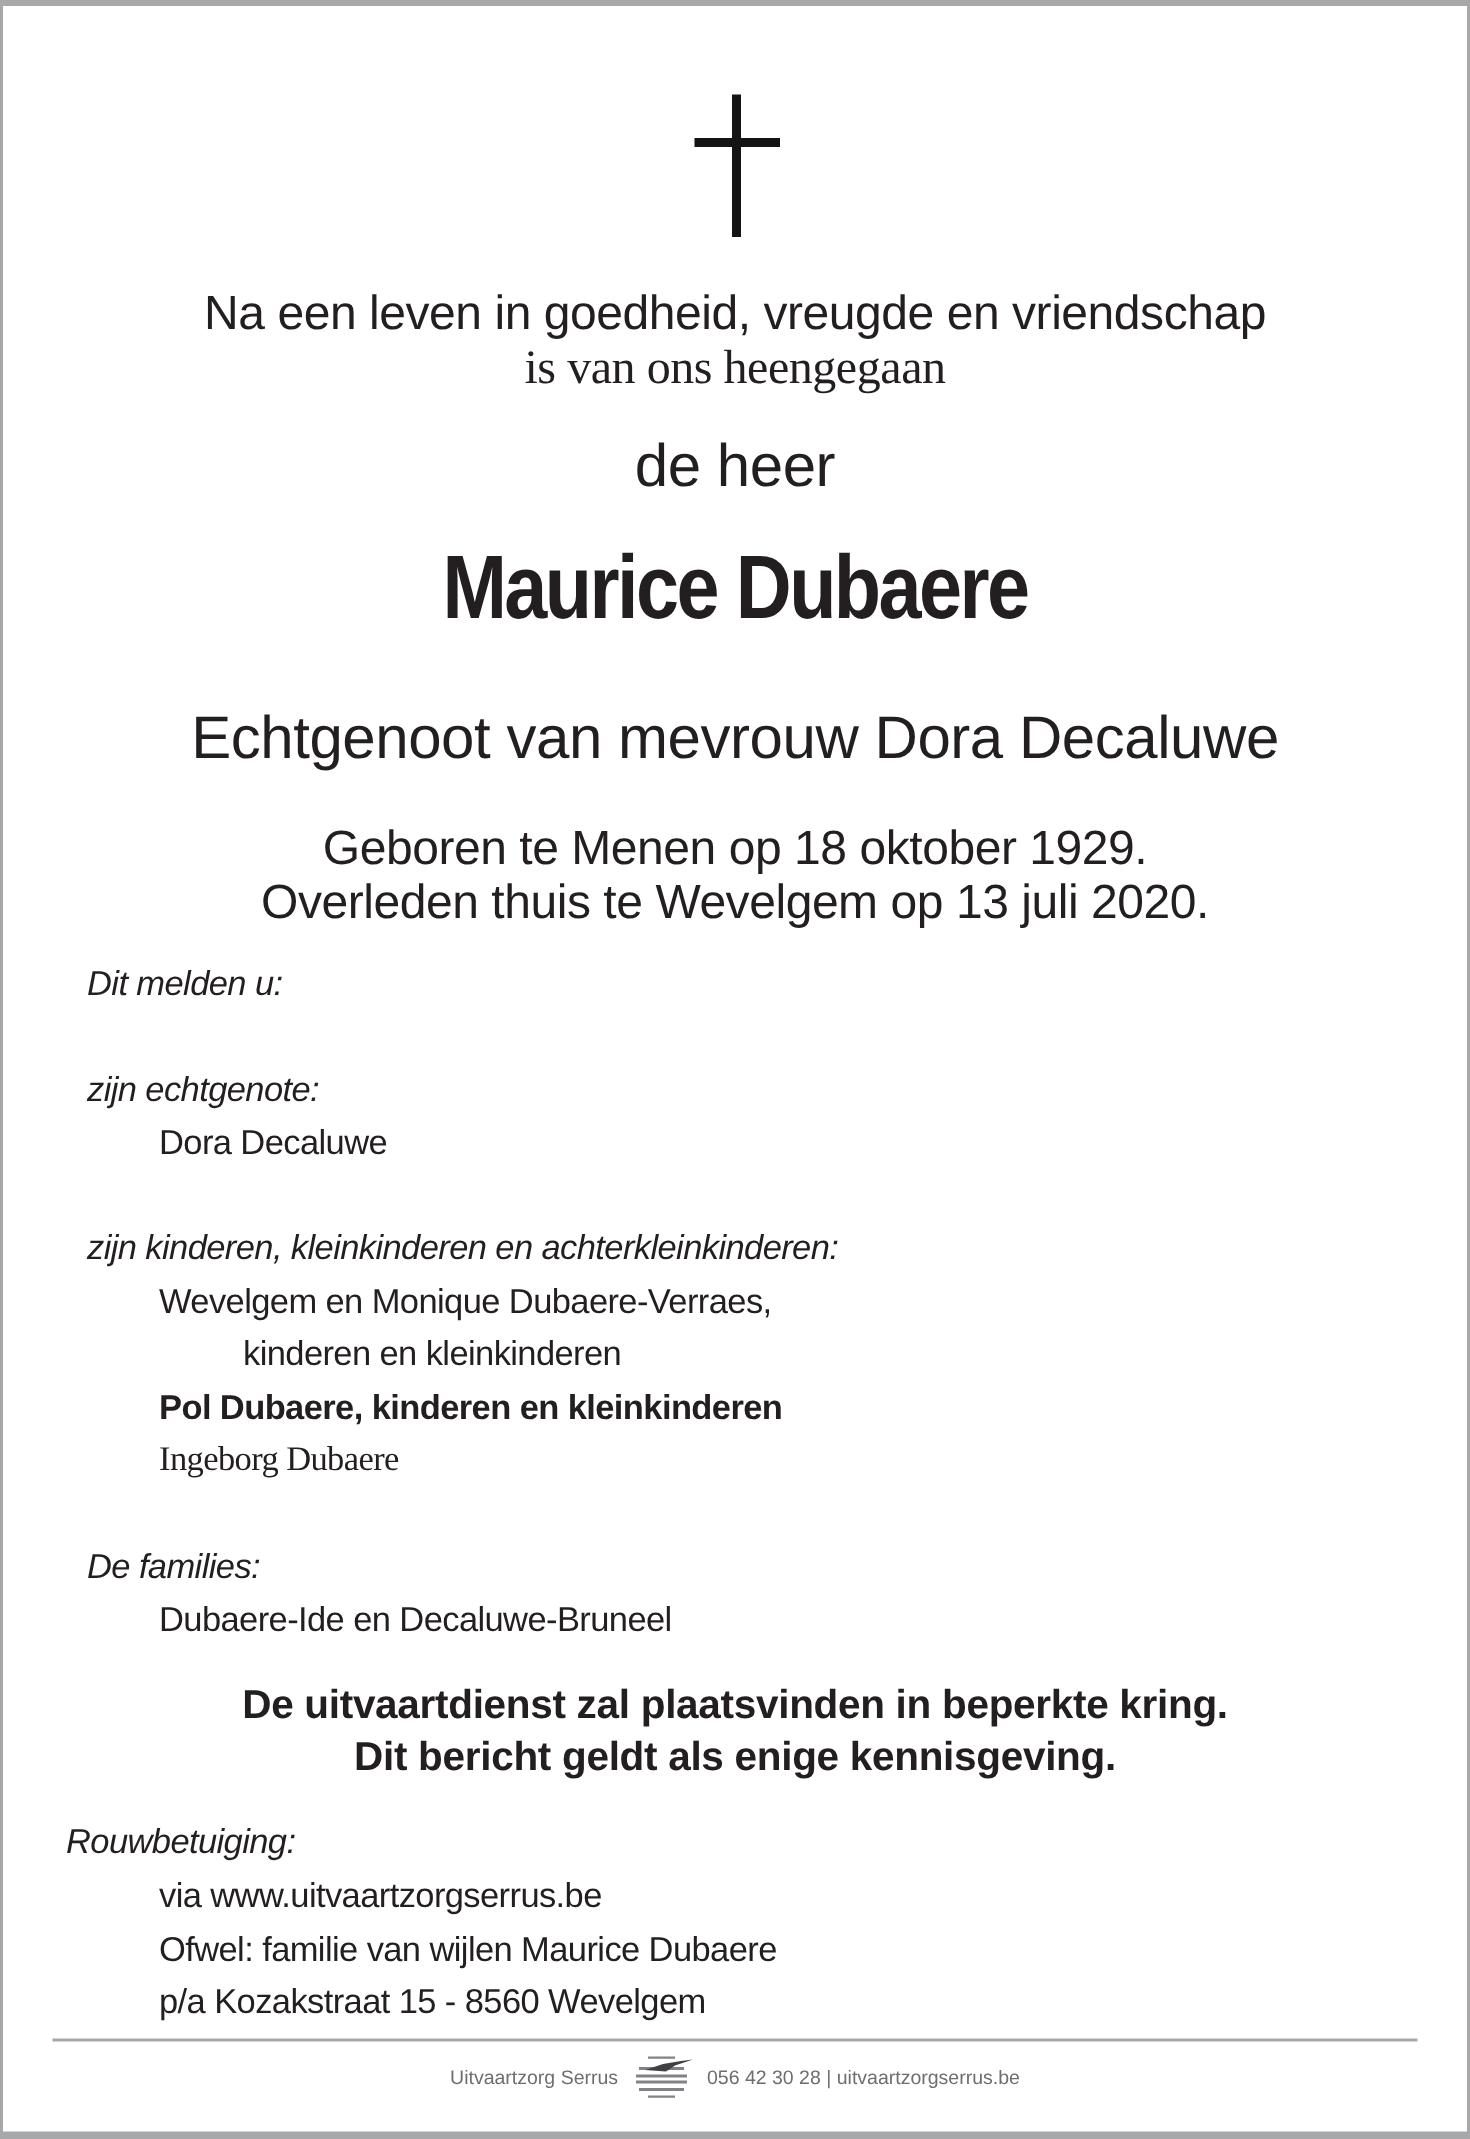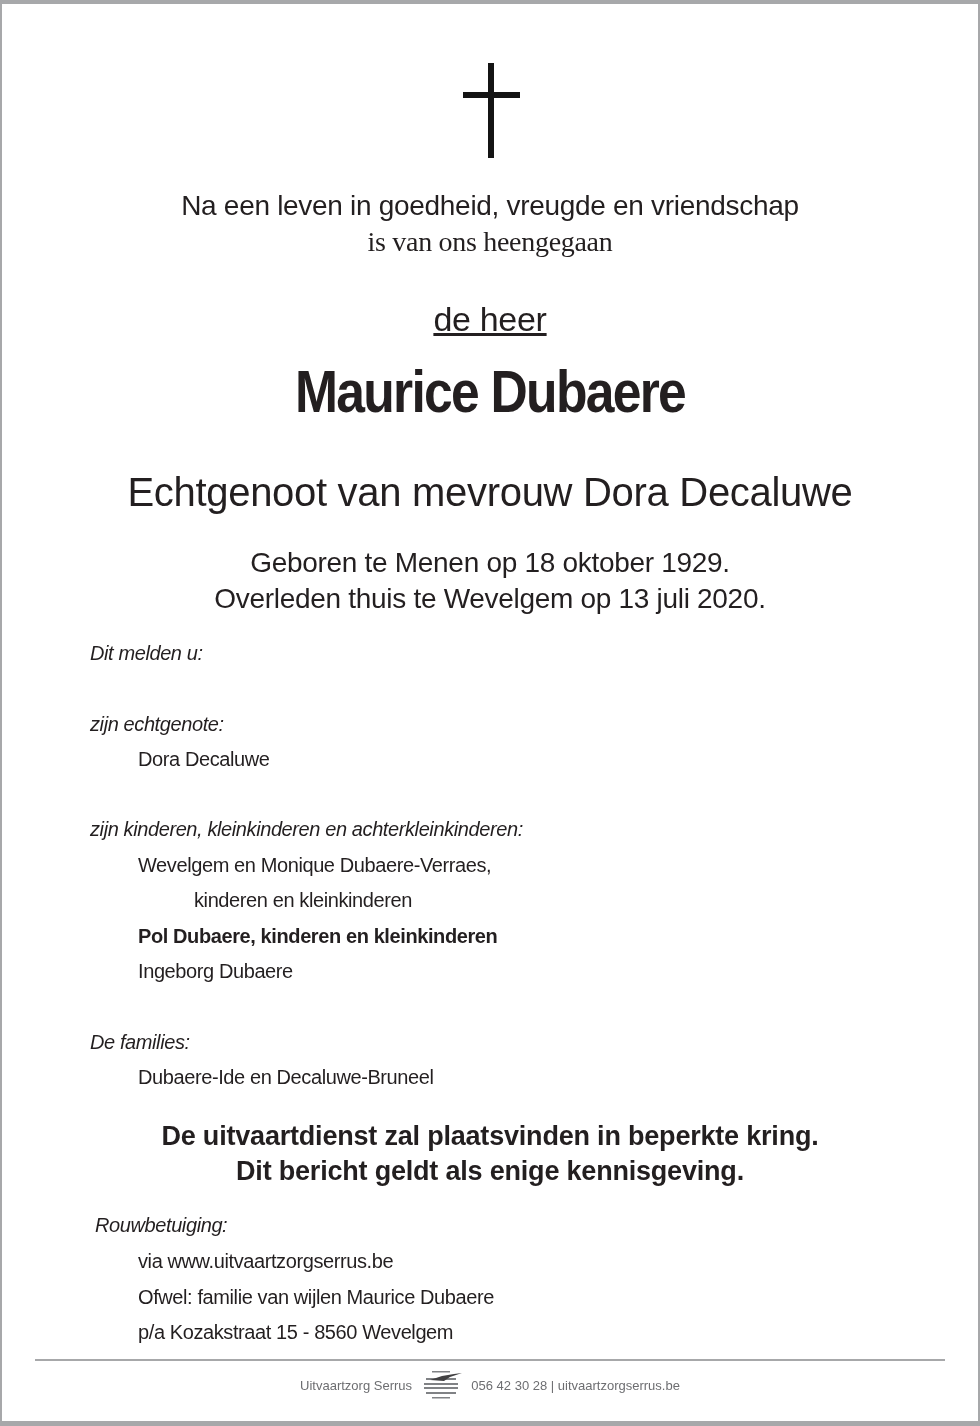--- a/index.html
+++ b/index.html
@@ -1,67 +1,67 @@
 <!DOCTYPE html>
 <html><head>
   <meta charset="utf-8">
   <style>
     html, body { margin:0; padding:0; background:#ffffff; }
     body { width:980px; height:1426px; position:relative; overflow:hidden; font-family:"Liberation Sans", sans-serif; color:#231f20; }
     .frame { position:absolute; left:0; top:0; width:980px; height:1426px; box-sizing:border-box; border-top:4px solid #a7a8aa; border-left:2px solid #a7a8aa; border-right:2px solid #a7a8aa; border-bottom:5px solid #a7a8aa; }
     .cross-v { position:absolute; left:488px; top:63px; width:6px; height:95px; background:#141414; }
     .cross-h { position:absolute; left:463px; top:92px; width:57px; height:6px; background:#141414; }
     .center { position:absolute; left:0; width:980px; text-align:center; }
-    .t-light { font-size:28px; letter-spacing:-0.3px; }
+    .t-light { font-size:32px; letter-spacing:-0.3px; }
     .name { font-size:60px; font-weight:bold; letter-spacing:-2px; transform:scaleX(0.86); transform-origin:center; }
     .sub { font-size:40px; letter-spacing:-0.3px; }
-    .left { position:absolute; font-size:20px; letter-spacing:-0.4px; white-space:nowrap;margin-left:32px; }
+    .left { position:absolute; font-size:23px; letter-spacing:-0.4px; white-space:nowrap; }
     .ital { font-style:italic; }
     .bold { font-weight:bold; font-size:27px; letter-spacing:-0.2px; }
     .rule { position:absolute; left:35px; width:910px; height:2px; background:#a7a8aa; top:1359px; }
     .footer { position:absolute; top:1368px; left:0; width:980px; text-align:center; font-size:13px; color:#6d6e71; }
     .footer span { vertical-align:middle; }
     .logo { display:inline-block; vertical-align:middle; margin:0 4px; }
   </style>
 </head>
 <body>
 
 <div class="frame"></div>
 
 <div>
   <div class="cross-v"></div>
   <div class="cross-h"></div>
 </div>
 
 <div class="center t-light" style="top:190px;">Na een leven in goedheid, vreugde en vriendschap</div>
 <div class="center t-light" style="top:226px;font-family:Liberation Serif, serif;">is van ons heengegaan</div>
-<div class="center t-light" style="top:300px; font-size:34px;text-decoration:underline;">de heer</div>
+<div class="center t-light" style="top:289px; font-size:40px;">de heer</div>
 <div class="center name" style="top:357px;">Maurice Dubaere</div>
 <div class="center sub" style="top:470px;">Echtgenoot van mevrouw Dora Decaluwe</div>
 <div class="center t-light" style="top:547px;">Geboren te Menen op 18 oktober 1929.</div>
 <div class="center t-light" style="top:583px;">Overleden thuis te Wevelgem op 13 juli 2020.</div>
 
 <div class="left ital" style="left:58px; top:642px;">Dit melden u:</div>
 
 <div class="left ital" style="left:58px; top:713px;">zijn echtgenote:</div>
 <div class="left" style="left:106px; top:748px;">Dora Decaluwe</div>
 
 <div class="left ital" style="left:58px; top:818px;">zijn kinderen, kleinkinderen en achterkleinkinderen:</div>
 <div class="left" style="left:106px; top:854px;">Wevelgem en Monique Dubaere-Verraes,</div>
 <div class="left" style="left:162px; top:889px;">kinderen en kleinkinderen</div>
 <div class="left" style="left:106px; top:925px;font-weight:bold;">Pol Dubaere, kinderen en kleinkinderen</div>
-<div class="left" style="left:106px; top:960px;">Ingeborg Dubaere</div>
+<div class="left" style="left:106px; top:960px;font-family:Liberation Serif, serif;">Ingeborg Dubaere</div>
 
 <div class="left ital" style="left:58px; top:1031px;">De families:</div>
 <div class="left" style="left:106px; top:1066px;">Dubaere-Ide en Decaluwe-Bruneel</div>
 
 <div class="center bold" style="top:1121px;">De uitvaartdienst zal plaatsvinden in beperkte kring.</div>
 <div class="center bold" style="top:1156px;">Dit bericht geldt als enige kennisgeving.</div>
 
-<div class="left ital" style="left:63px; top:1214px;">Rouwbetuiging:</div>
+<div class="left ital" style="left:44px; top:1214px;">Rouwbetuiging:</div>
 <div class="left" style="left:106px; top:1250px;">via www.uitvaartzorgserrus.be</div>
 <div class="left" style="left:106px; top:1286px;">Ofwel: familie van wijlen Maurice Dubaere</div>
 <div class="left" style="left:106px; top:1321px;">p/a Kozakstraat 15 - 8560 Wevelgem</div>
 
 <div class="rule"></div>
 
 <div class="footer">
   <span>Uitvaartzorg Serrus</span>
   <svg class="logo" width="44" height="34" viewBox="0 0 44 34">
     <g fill="#808285">

